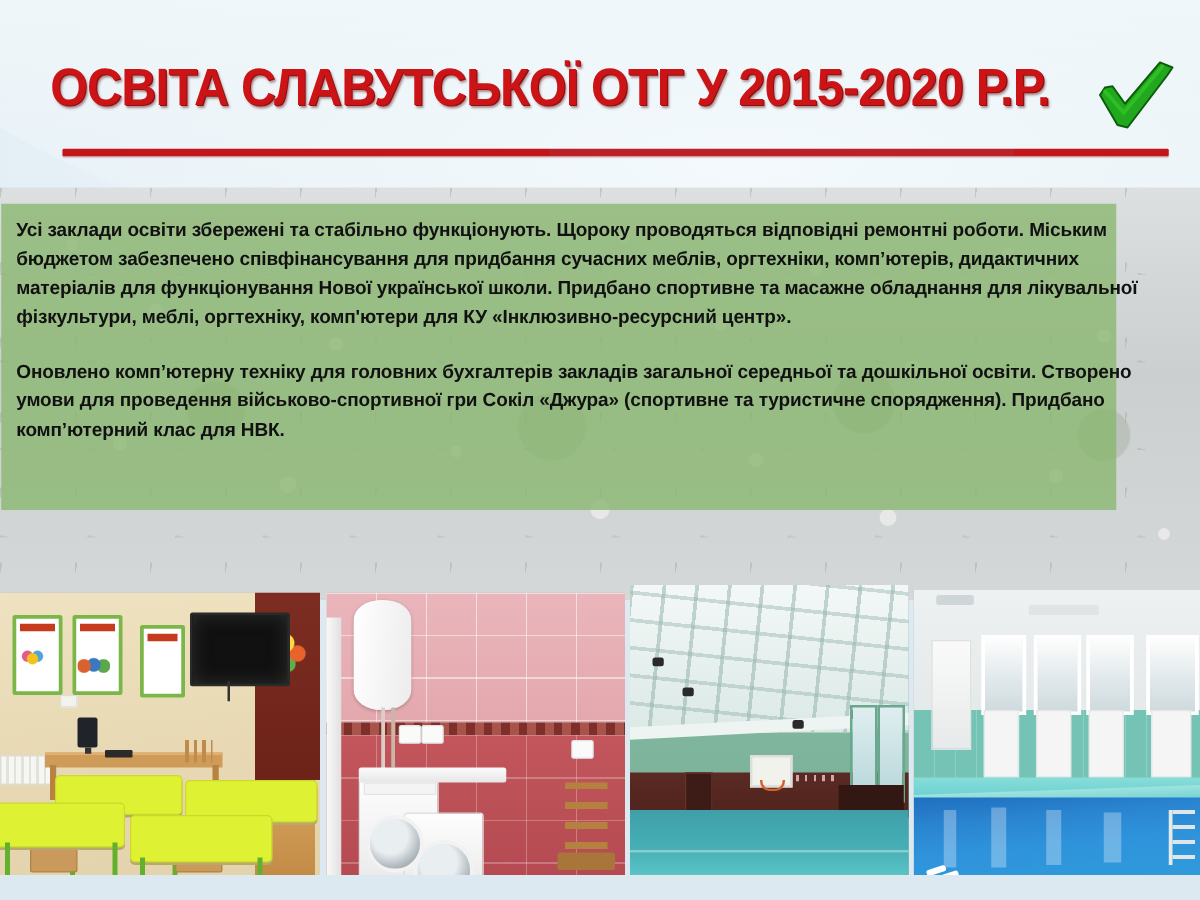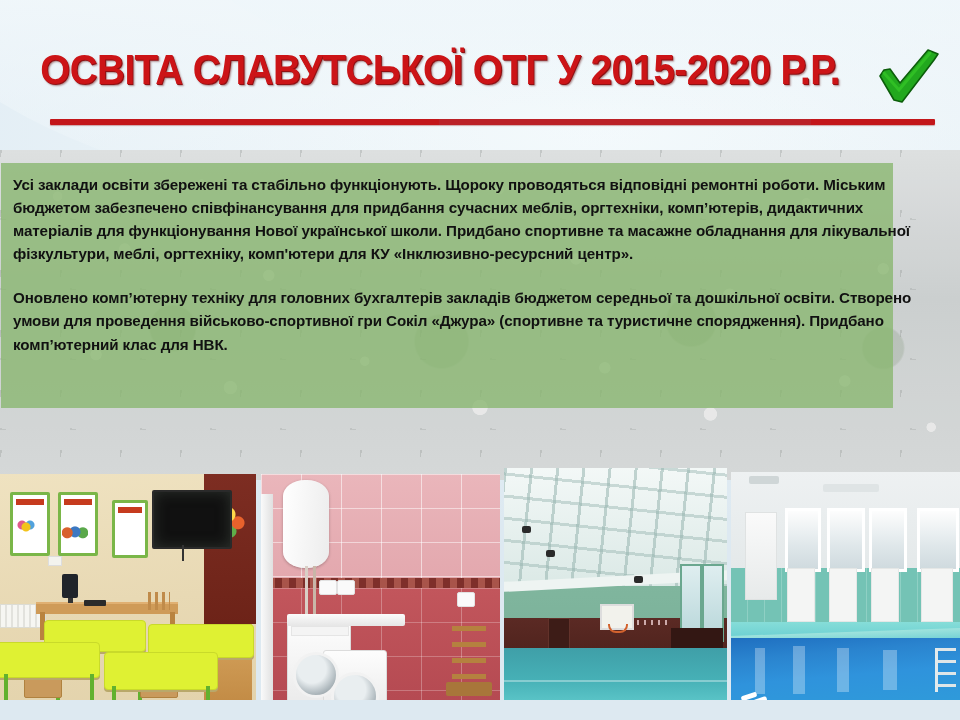--- a/index.html
+++ b/index.html
@@ -269,21 +269,21 @@
   <div class="title-rule"></div>
 
   <svg class="check" viewBox="0 0 74 64">
     <path d="M8 30 L12 24 L18 23 L28 37 L56 4 L66 8 L62 14 L30 56 L22 54 Z" fill="#22a81e" stroke="#0c5e0b" stroke-width="1.6" stroke-linejoin="round"></path>
     <path d="M12 27 L27 44 L58 7" fill="none" stroke="#33c426" stroke-width="3" stroke-linecap="round" opacity=".8"></path>
   </svg>
 
   <div class="panel">
     <div class="panel-inner">
       <p class="para">Усі заклади освіти збережені та стабільно функціонують. Щороку проводяться  відповідні ремонтні роботи. Міським бюджетом забезпечено співфінансування для  придбання  сучасних меблів, оргтехніки, комп’ютерів,  дидактичних матеріалів для функціонування Нової української школи. Придбано спортивне та масажне обладнання  для лікувальної фізкультури, меблі, оргтехніку, комп'ютери для КУ «Інклюзивно-ресурсний центр».</p>
-      <p class="para second">Оновлено комп’ютерну техніку для головних бухгалтерів закладів бюджетом середньої та дошкільної освіти. Створено умови для проведення військово-спортивної гри Сокіл «Джура» (спортивне  та туристичне спорядження). Придбано комп’ютерний клас для НВК.</p>
+      <p class="para second">Оновлено комп’ютерну техніку для головних бухгалтерів закладів загальної середньої та дошкільної освіти. Створено умови для проведення військово-спортивної гри Сокіл «Джура» (спортивне  та туристичне спорядження). Придбано комп’ютерний клас для НВК.</p>
     </div>
   </div>
 
   <div class="photos">
 
     <div class="photo p1">
       <div class="cls-wall"></div>
       <div class="cls-door"></div>
       <div class="cls-door-dec"></div>
       <div class="cls-tv"></div>

